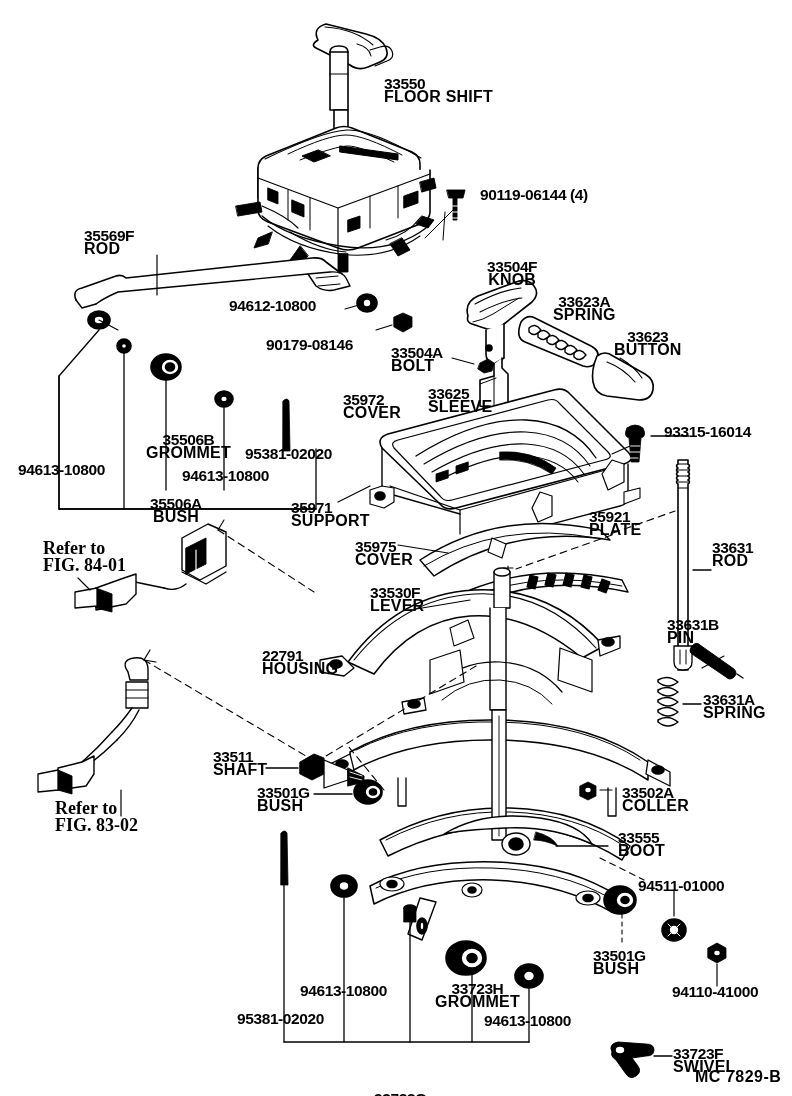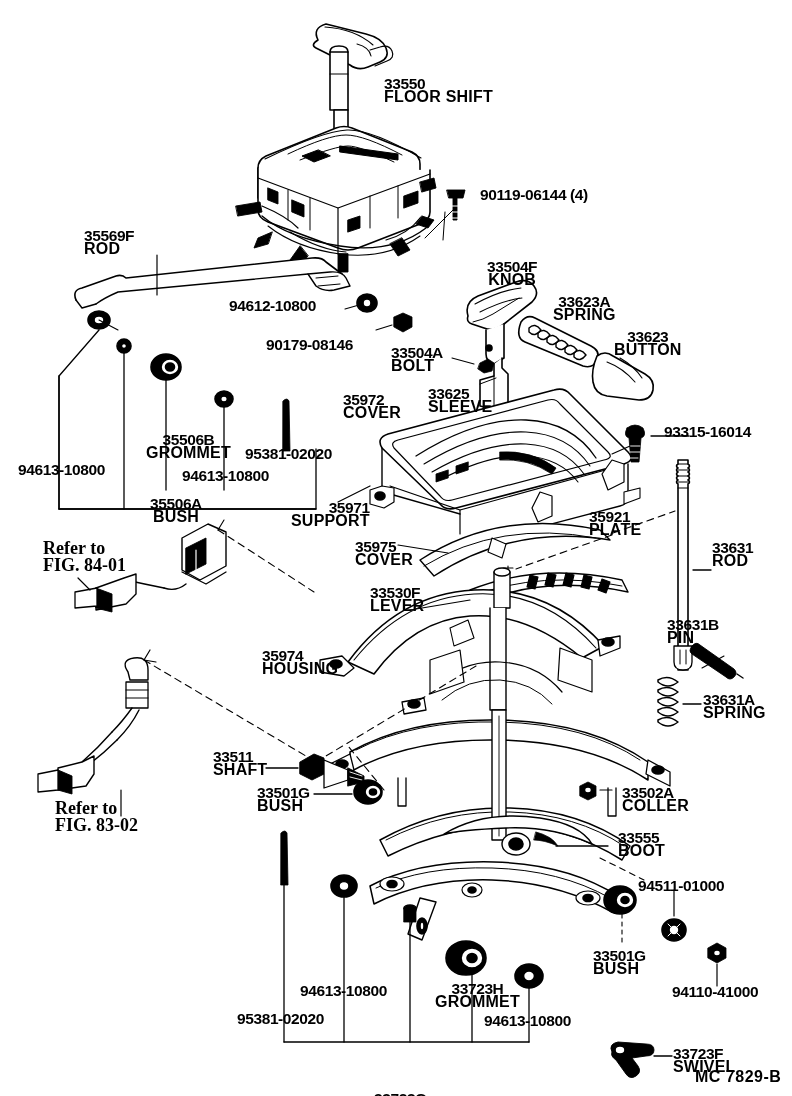--- a/index.html
+++ b/index.html
@@ -492,21 +492,21 @@
 
 <div class="lbl" style="left:343px;top:392px;">
   <div class="pn">35972</div>
   <div class="nm">COVER</div>
 </div>
 
 <div class="lbl" style="left:664px;top:424px;">
   <div class="pn">93315-16014</div>
 </div>
 
-<div class="lbl" style="left:291px;top:500px;text-align:right;">
+<div class="lbl" style="left:291px;top:500px;">
   <div class="pn">35971</div>
   <div class="nm">SUPPORT</div>
 </div>
 
 <div class="lbl" style="left:355px;top:539px;">
   <div class="pn">35975</div>
   <div class="nm">COVER</div>
 </div>
 
 <div class="lbl" style="left:589px;top:509px;">
@@ -528,21 +528,21 @@
   <div class="pn">33631A</div>
   <div class="nm">SPRING</div>
 </div>
 
 <div class="lbl" style="left:370px;top:585px;">
   <div class="pn">33530F</div>
   <div class="nm">LEVER</div>
 </div>
 
 <div class="lbl" style="left:262px;top:648px;">
-  <div class="pn">35974</div>
+  <div class="pn">22791</div>
   <div class="nm">HOUSING</div>
 </div>
 
 <div class="lbl" style="left:213px;top:749px;">
   <div class="pn">33511</div>
   <div class="nm">SHAFT</div>
 </div>
 
 <div class="lbl" style="left:257px;top:785px;">
   <div class="pn">33501G</div>

